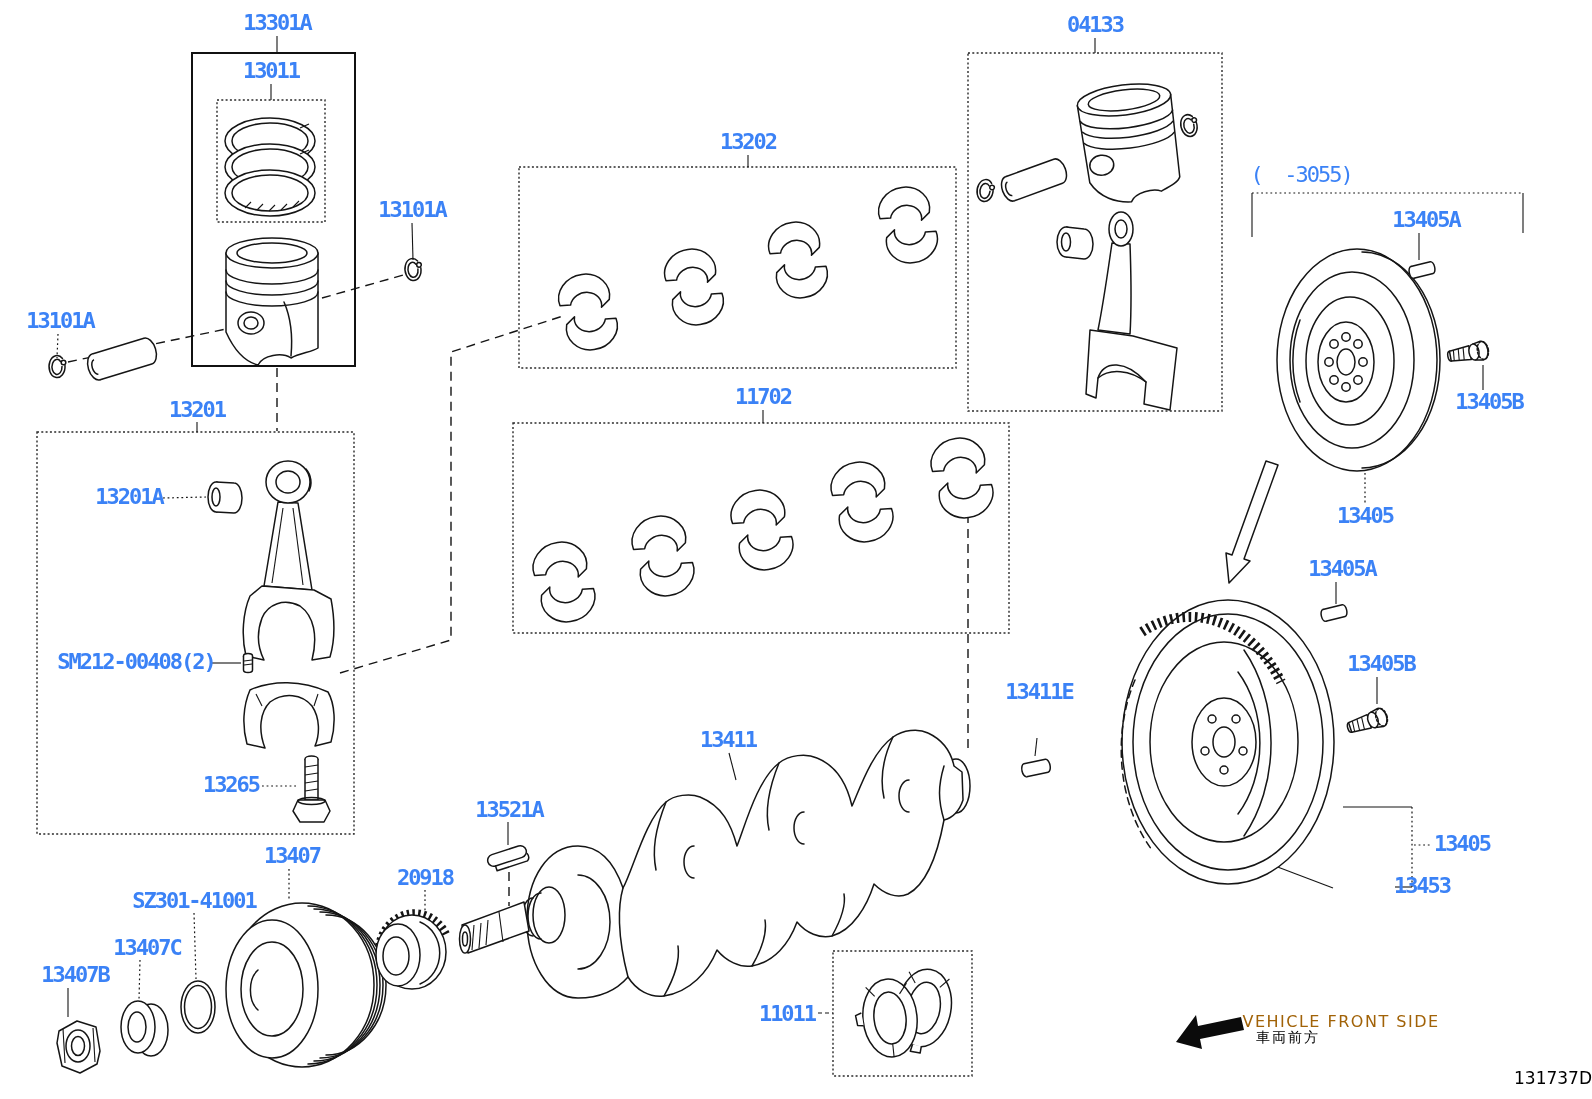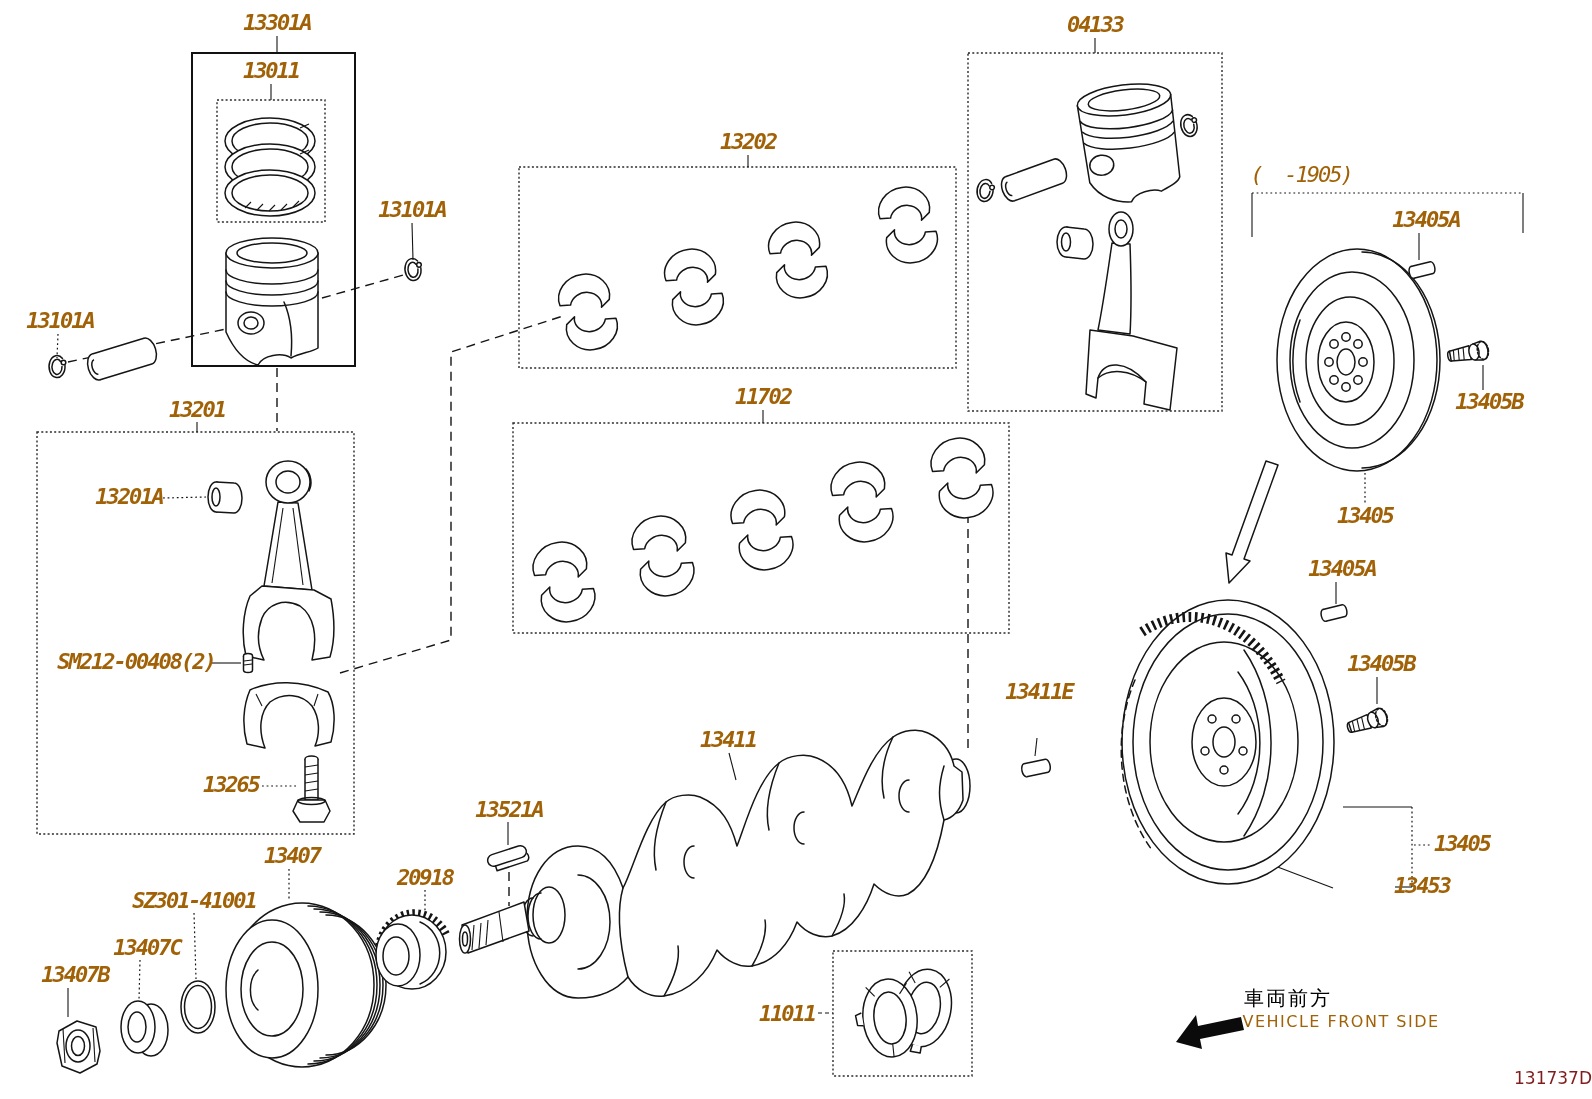--- a/index.html
+++ b/index.html
@@ -11,27 +11,27 @@
   .wf{stroke:#151515;stroke-width:1.5;fill:#ffffff;stroke-linejoin:round;}
   .thin{stroke:#151515;stroke-width:1.1;fill:none;}
   .dashed{stroke:#151515;stroke-width:1.4;fill:none;stroke-dasharray:9 6;}
   .dot{stroke:#151515;stroke-width:1.2;fill:none;stroke-dasharray:1.8 2.8;}
   .dbox{stroke:#2a2a2a;stroke-width:1.4;fill:none;stroke-dasharray:2 2.3;}
   .sbox{stroke:#111;stroke-width:2;fill:none;}
   .teeth{stroke:#151515;stroke-width:10;fill:none;stroke-dasharray:2.6 3.6;}
   .teeth-sm{stroke:#151515;stroke-width:8;fill:none;stroke-dasharray:2.4 3.2;}
   .blk{fill:#0b0b0b;stroke:none;}
   .pn{position:absolute;transform:translateX(-50%);font-weight:bold;font-size:22px;
-      letter-spacing:-2px;color:#a16207;white-space:nowrap;line-height:1.1;font-style:italic;}
+      letter-spacing:-2px;color:#3b82f6;white-space:nowrap;line-height:1.1;}
   .jp{position:absolute;transform:translateX(-50%);font-family:"DejaVu Sans",sans-serif;
-      font-size:20px;letter-spacing:2px;color:#000;white-space:nowrap;}
+      font-size:14px;letter-spacing:2px;color:#000;white-space:nowrap;margin-top:44px;}
   .en{position:absolute;transform:translateX(-50%);font-family:"DejaVu Sans",sans-serif;
       font-size:16px;letter-spacing:1.5px;color:#a16207;white-space:nowrap;}
   .code{position:absolute;transform:translateX(-50%);font-family:"DejaVu Sans",sans-serif;
-      font-size:17px;color:#7f1d1d;white-space:nowrap;text-align:center;}
+      font-size:17px;color:#000000;white-space:nowrap;text-align:center;}
 </style>
 </head>
 <body>
 
 <div class="stage">
 
 <svg width="1592" height="1099" viewBox="0 0 1592 1099">
 
   <defs>
     <g id="bearing">
@@ -401,21 +401,21 @@
   <path class="blk" d="M 1241,1017 L 1244,1030 L 1200,1039 L 1202,1049 L 1176,1042 L 1196,1015 L 1198,1026 Z"></path>
 </svg>
 
   <div class="pn" style="left:277px;top:11px">13301A</div>
   <div class="pn" style="left:271px;top:59px">13011</div>
   <div class="pn" style="left:60px;top:309px">13101A</div>
   <div class="pn" style="left:412px;top:198px">13101A</div>
   <div class="pn" style="left:748px;top:130px">13202</div>
   <div class="pn" style="left:1095px;top:13px">04133</div>
   <div class="pn" style="left:1256px;top:163px;font-weight:normal">(</div>
-  <div class="pn" style="left:1318px;top:163px;font-weight:normal">-1905)</div>
+  <div class="pn" style="left:1318px;top:163px;font-weight:normal">-3055)</div>
   <div class="pn" style="left:1426px;top:208px">13405A</div>
   <div class="pn" style="left:1489px;top:390px">13405B</div>
   <div class="pn" style="left:1365px;top:504px">13405</div>
   <div class="pn" style="left:197px;top:398px">13201</div>
   <div class="pn" style="left:129px;top:485px">13201A</div>
   <div class="pn" style="left:136px;top:650px">SM212-00408(2)</div>
   <div class="pn" style="left:231px;top:773px">13265</div>
   <div class="pn" style="left:763px;top:385px">11702</div>
   <div class="pn" style="left:1342px;top:557px">13405A</div>
   <div class="pn" style="left:1381px;top:652px">13405B</div>

